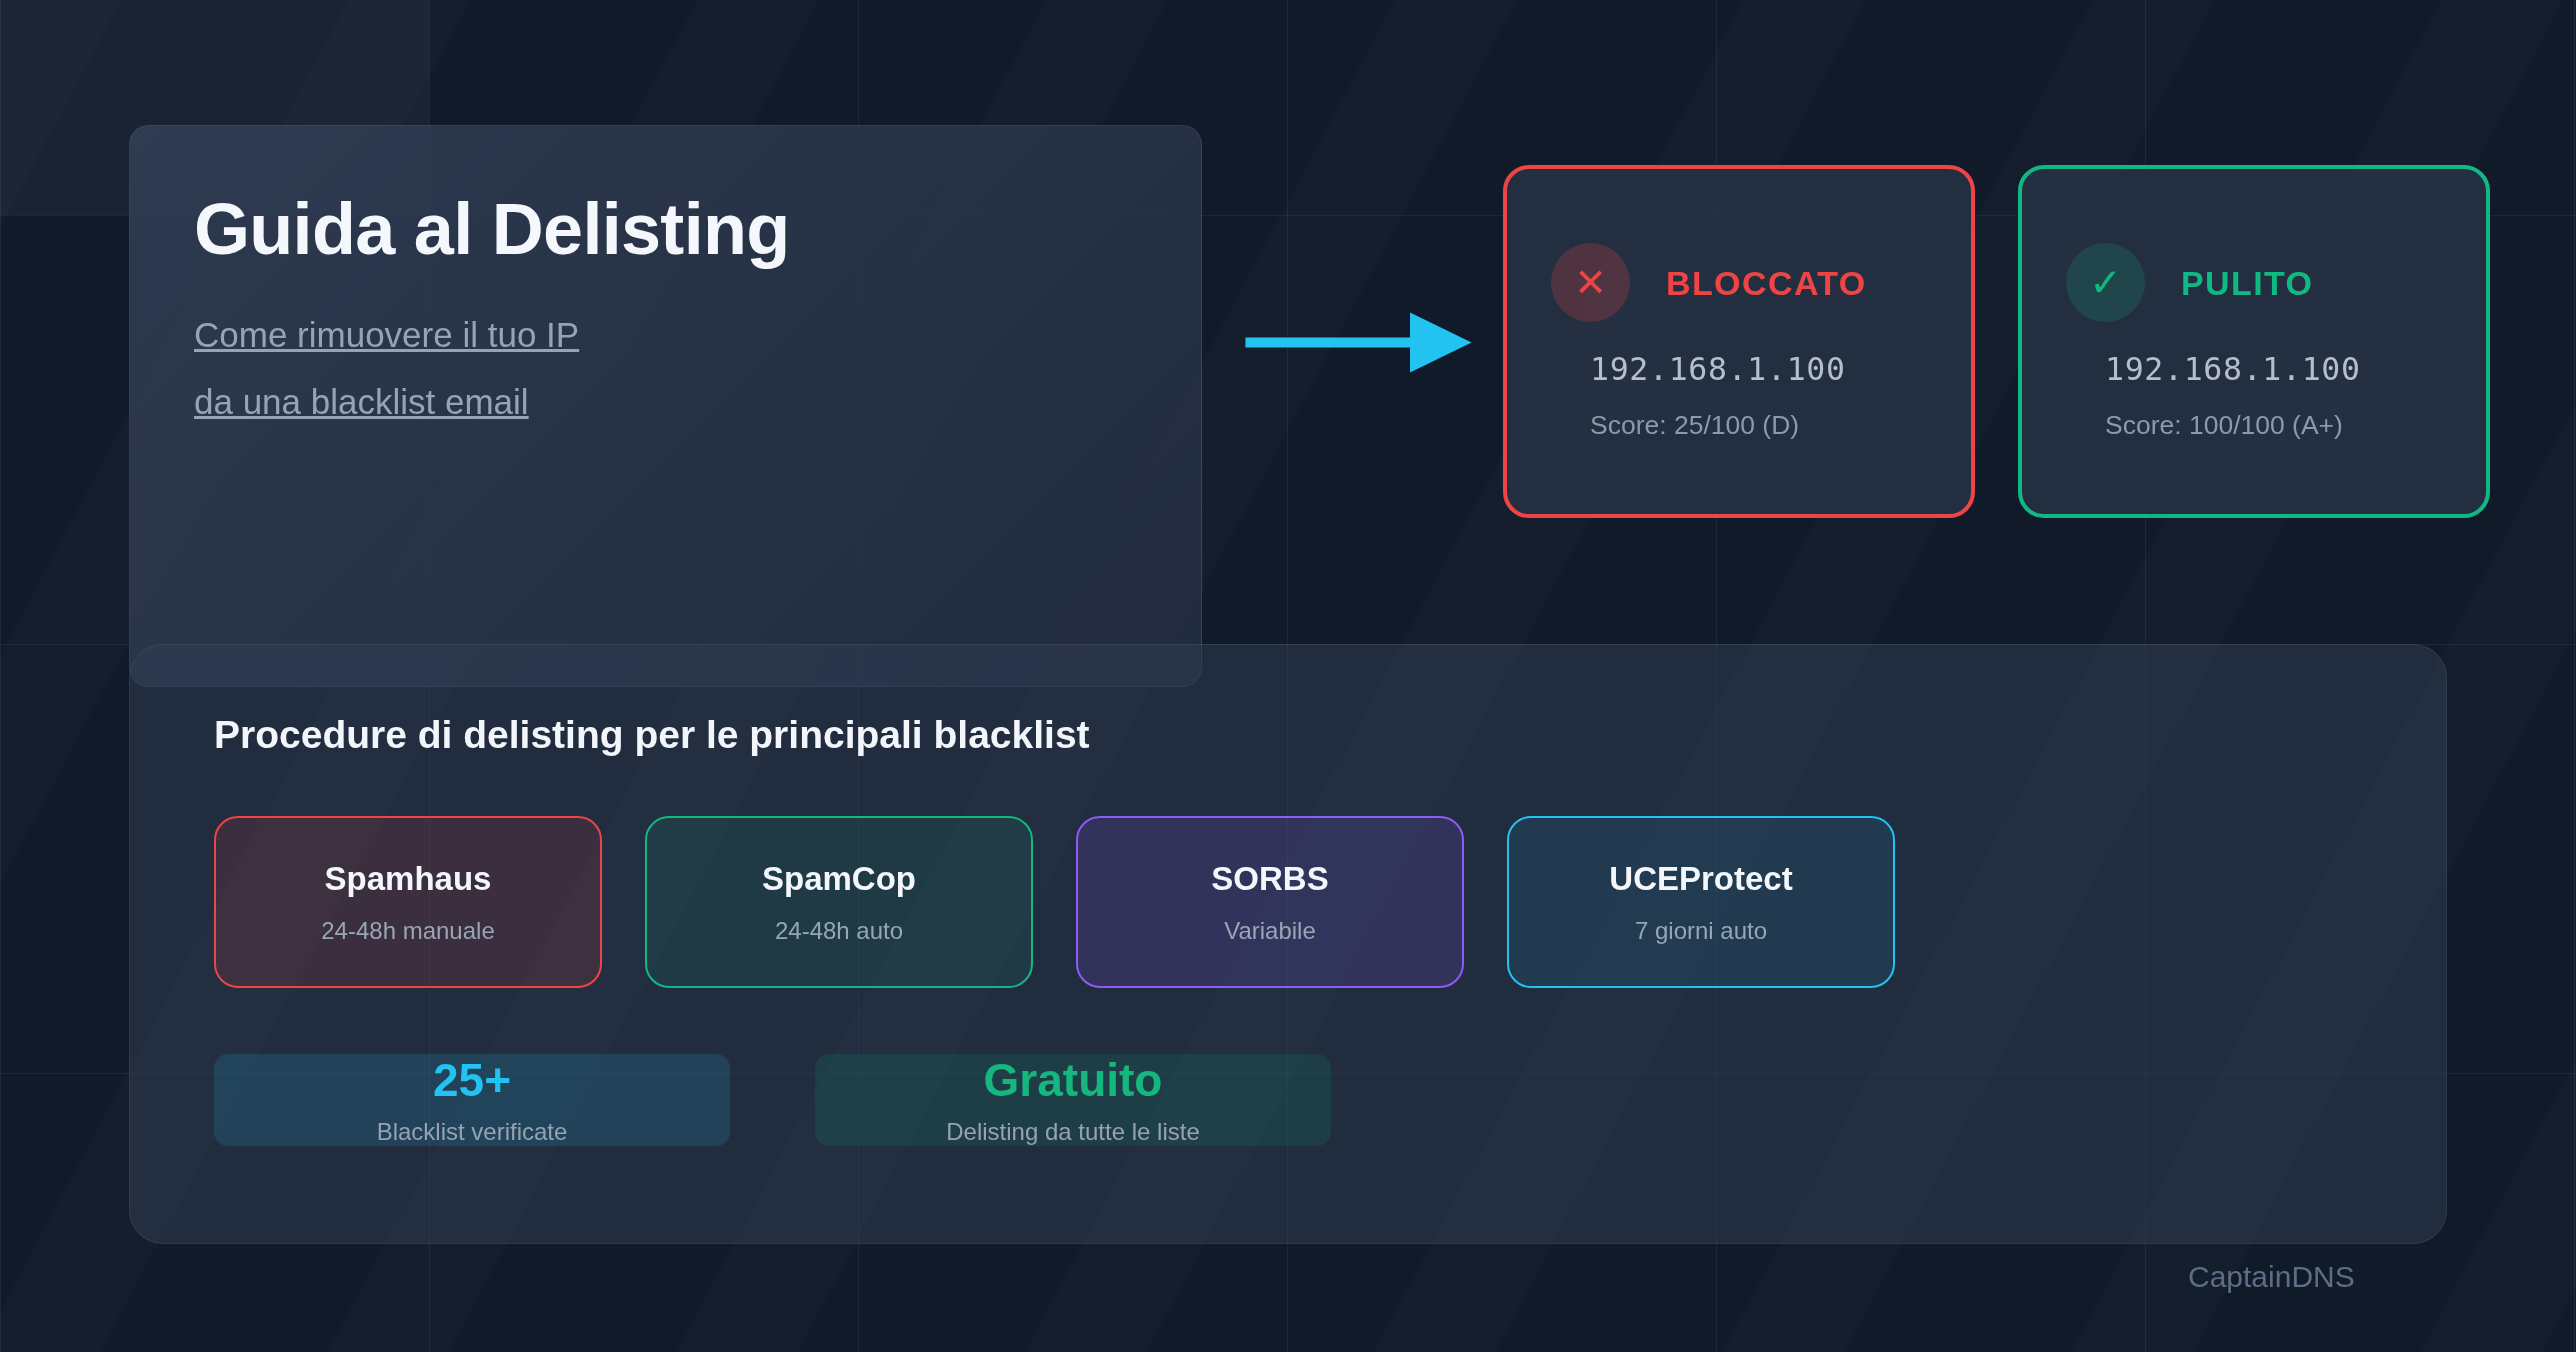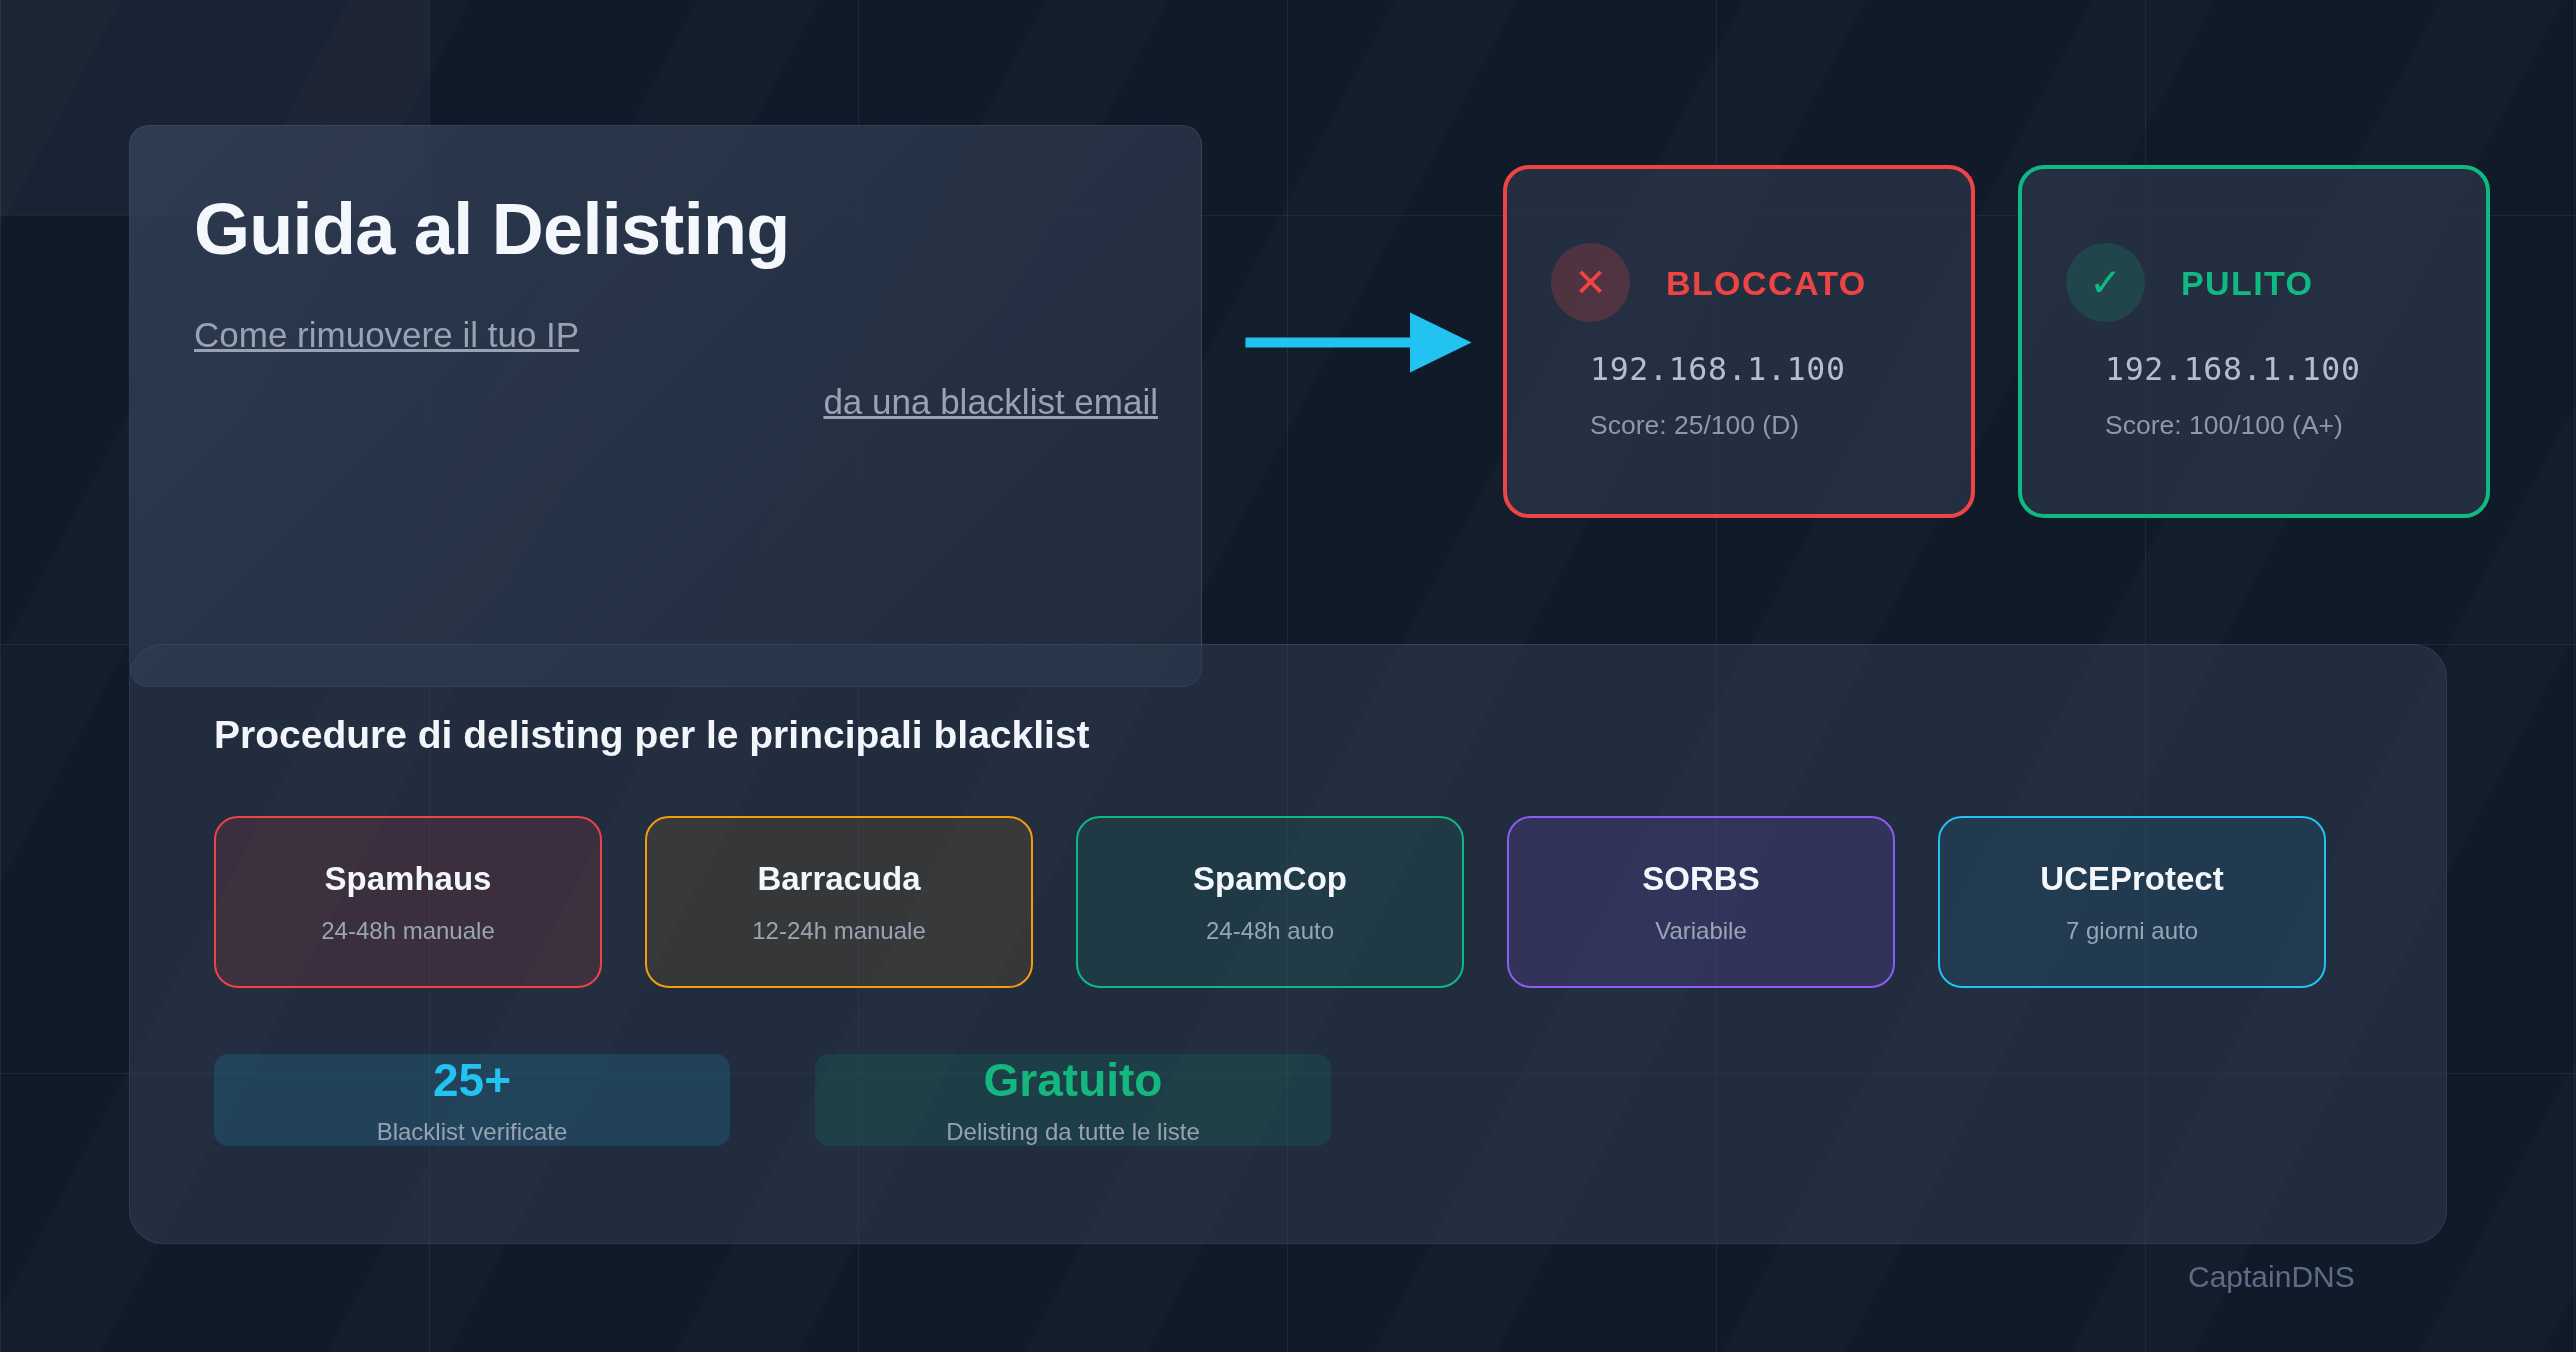--- a/index.html
+++ b/index.html
@@ -41,21 +41,21 @@
     box-sizing: border-box;
     padding: 67px 43px 0 64px;
   }
   .hero-title {
     margin: 0;
     font-size: 72px; font-weight: bold; letter-spacing: -0.7px;
     color: #f4f7fb; line-height: 1;
   }
   .hero-sub { margin: 0; font-size: 35px; color: #97a3b5; line-height: 1; text-decoration: underline; }
   .hero-sub.l1 { margin-top: 52px; }
-  .hero-sub.l2 { margin-top: 32px; text-align: right; }
+  .hero-sub.l2 { margin-top: 32px; }
 
   
   .flow-arrow { position: absolute; left: 1244px; top: 308px; width: 229px; height: 69px; }
 
   
   .status-card {
     position: absolute; top: 165px; width: 472px; height: 353px;
     border-radius: 26px; box-sizing: border-box;
     background: rgba(40,52,71,0.80);
     border: 4.3px solid;
@@ -167,24 +167,20 @@
 </div>
 
 <section class="panel">
   <h2 class="panel-heading">Procedure di delisting per le principali blacklist</h2>
 
   <div class="bl-row">
     <div class="bl-card c-red">
       <div class="bl-name">Spamhaus</div>
       <div class="bl-time">24-48h manuale</div>
     </div>
-    <div class="bl-card c-orange">
-      <div class="bl-name">Barracuda</div>
-      <div class="bl-time">12-24h manuale</div>
-    </div>
     <div class="bl-card c-green">
       <div class="bl-name">SpamCop</div>
       <div class="bl-time">24-48h auto</div>
     </div>
     <div class="bl-card c-purple">
       <div class="bl-name">SORBS</div>
       <div class="bl-time">Variabile</div>
     </div>
     <div class="bl-card c-cyan">
       <div class="bl-name">UCEProtect</div>

